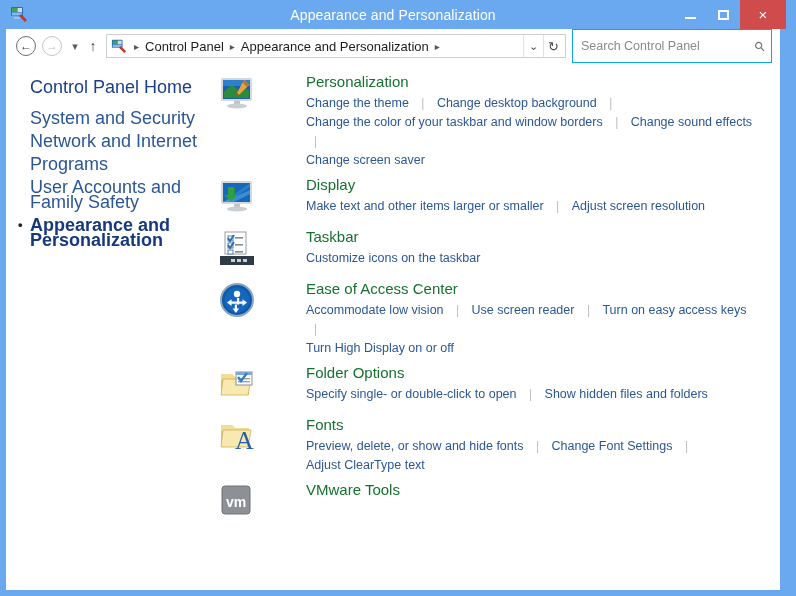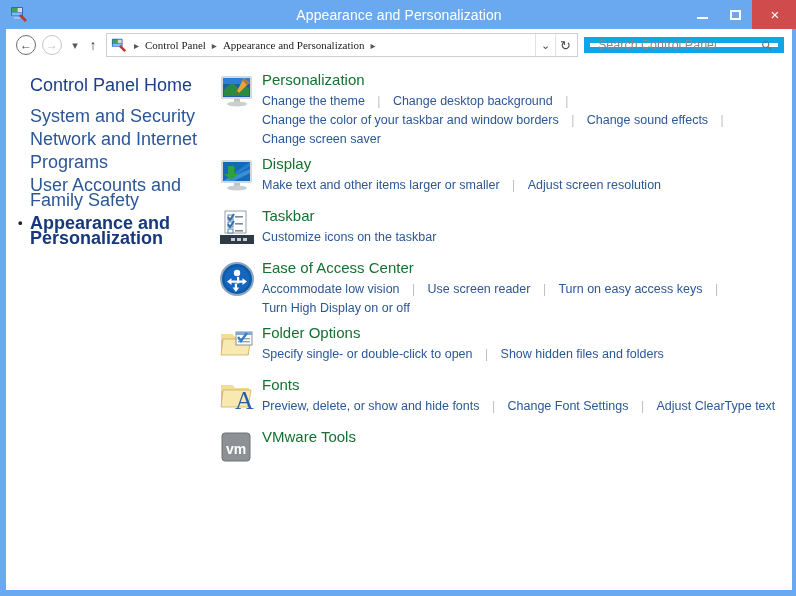--- a/index.html
+++ b/index.html
@@ -8,21 +8,21 @@
     font-family: "Liberation Sans", sans-serif;
     background: #ffffff;
     overflow: hidden;
   }
 
   
   #window {
     position: relative;
     width: 796px; height: 596px;
     background: #6aa8f0;             
-    padding: 0 4px 6px 6px;
+    padding: 0 16px 6px 6px;
     display: flex; flex-direction: column;
   }
 
   
   #titlebar {
     height: 29px;
     flex: 0 0 29px;
     display: flex; align-items: center;
     position: relative;
     margin: 0 -6px;
@@ -80,38 +80,38 @@
     height: 24px;
     border: 1px solid #cfcfcf;
     background: #ffffff;
     display: flex; align-items: center;
     margin-left: 4px; margin-right: 6px;
     padding: 0 2px 0 4px;
     min-width: 0;
   }
   #crumb-icon { width: 16px; height: 16px; flex: 0 0 16px; margin-right: 4px; }
   .crumb {
-    font-size: 11px; color: #1c1c1c;
+    font-size: 13px; color: #1c1c1c;
     padding: 2px 3px; white-space: nowrap;
-    font-family: Liberation Serif, serif;
+    font-family: Liberation Sans, sans-serif;
   }
   .crumb-sep { color: #555; font-size: 10px; padding: 0 3px; }
   .crumb-spacer { flex: 1 1 auto; }
   .crumb-btn {
     width: 20px; height: 22px;
     display:flex; align-items:center; justify-content:center;
     color: #4a4a4a; font-size: 11px;
     border-left: 1px solid #e2e2e2;
   }
   .crumb-btn.refresh { font-size: 13px; }
 
   #searchbox {
     flex: 0 0 200px;
-    height: 16px;
-    border: 6px solid #0ea5e9;
+    height: 34px;
+    border: 1px solid #0ea5e9;
     background: #ffffff;
     display: flex; align-items: center;
     padding: 0 6px 0 8px;
   }
   #search-input {
     flex: 1 1 auto; border: none; outline: none;
     font-size: 12.5px; color: #8a8a8a;
     font-family: "Liberation Sans", sans-serif;
     background: transparent;
   }
@@ -157,21 +157,21 @@
     display: flex;
     align-items: flex-start;
     margin-bottom: 6px;
   }
   .cat-icon {
     flex: 0 0 48px;
     width: 48px; height: 46px;
     display: flex; align-items: flex-start; justify-content: center;
     padding-top: 2px;
   }
-  .cat-body { flex: 1 1 auto; padding-top: 0px; min-width: 0; }
+  .cat-body { flex: 1 1 auto; padding-top: 0px; min-width: 0; margin-left: 44px; }
   .cat-title {
     font-size: 15px; color: #15712f;
     line-height: 20px; margin-bottom: 1px;
     font-family: "Liberation Sans", sans-serif;
   }
   .cat-links { line-height: 17px; }
   .cat-link {
     font-size: 12.5px; color: #2b5797;
     white-space: nowrap;
   }

